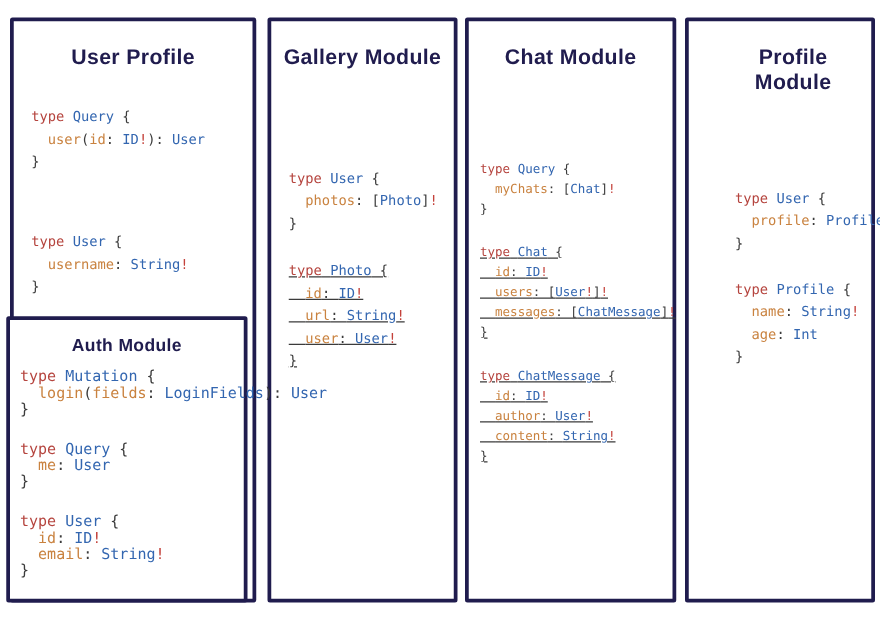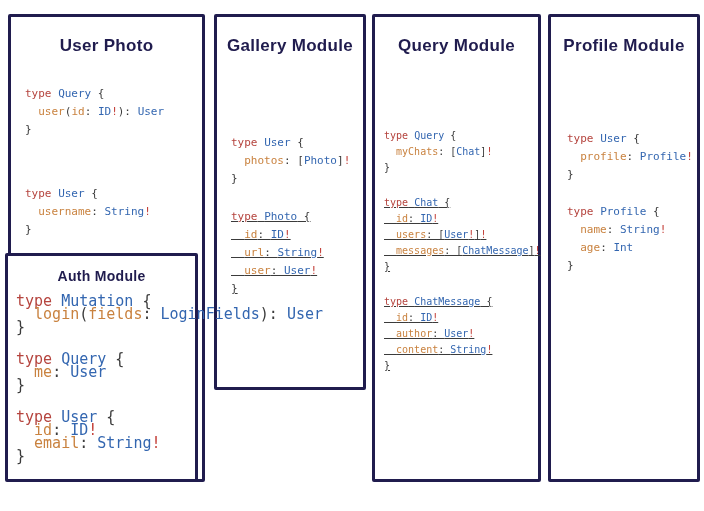--- a/index.html
+++ b/index.html
@@ -9,68 +9,68 @@
   html,body{margin:0;padding:0;}
   body{
     width:704px;height:511px;background:var(--bg);position:relative;
     font-family:"Liberation Sans",sans-serif;overflow:hidden;
   }
   .panel{
     position:absolute;border:3px solid var(--navy);background:#fff;
     border-radius:2px;box-sizing:border-box;
   }
   #p1{left:8px;top:14px;width:197px;height:468px;}
-  #p2{left:214px;top:14px;width:152px;height:376px;}
+  #p2{left:214px;top:14px;width:152px;height:468px;}
   #p3{left:372px;top:14px;width:169px;height:468px;}
-  #p4{left:548px;top:14px;width:152px;height:468px;}
+  #p4{left:548px;top:14px;width:152px;height:468px;padding-left:21px;}
   #auth{left:5px;top:253px;width:193px;height:229px;z-index:2;}
   .title{
     text-align:center;font-weight:bold;color:var(--navy);
     font-size:17px;line-height:20px;margin:19px 2px 0 2px;letter-spacing:.3px;
   }
   #auth .title{font-size:14px;line-height:17px;margin-top:12px;}
   .code{
     font-family:"DejaVu Sans Mono","Liberation Mono",monospace;
     white-space:pre;color:var(--punct);
   }
   #p1 > .code{margin-top:29px;padding-left:14px;font-size:11px;line-height:18px;}
   #p1 .block + .block{margin-top:46px;}
   #p2 > .code{margin-top:78px;padding-left:14px;font-size:11px;line-height:18px;}
   #p2 .block + .block{margin-top:20px;text-decoration:underline;}
   #p3 > .code{margin-top:72px;padding-left:9px;font-size:10px;line-height:16px;}
   #p3 .block + .block{margin-top:19px;text-decoration:underline;}
   #p4 > .code{margin-top:74px;padding-left:16px;font-size:11px;line-height:18px;}
   #p4 .block + .block{margin-top:19px;}
-  #auth > .code{margin-top:10px;padding-left:8px;font-size:15px;line-height:13px;}
+  #auth > .code{margin-top:10px;padding-left:8px;font-size:12px;line-height:13px;}
   #auth .block + .block{margin-top:19px;}
   .tok-kw{color:var(--keyword);}
   .tok-ty{color:var(--type);}
   .tok-fl{color:var(--field);}
   .tok-pn{color:var(--punct);}
   .tok-bg{color:var(--bang);}
 </style>
 </head>
 <body>
 
 <div id="p1" class="panel">
-  <div class="title">User Photo</div>
+  <div class="title">User Profile</div>
   <div class="code"><div class="block"><div class="line"><span class="tok-kw">type</span><span class="tok-pn"> </span><span class="tok-ty">Query</span><span class="tok-pn"> {</span></div><div class="line"><span class="tok-pn">  </span><span class="tok-fl">user</span><span class="tok-pn">(</span><span class="tok-fl">id</span><span class="tok-pn">: </span><span class="tok-ty">ID</span><span class="tok-bg">!</span><span class="tok-pn">): </span><span class="tok-ty">User</span></div><div class="line"><span class="tok-pn">}</span></div></div><div class="block"><div class="line"><span class="tok-kw">type</span><span class="tok-pn"> </span><span class="tok-ty">User</span><span class="tok-pn"> {</span></div><div class="line"><span class="tok-pn">  </span><span class="tok-fl">username</span><span class="tok-pn">: </span><span class="tok-ty">String</span><span class="tok-bg">!</span></div><div class="line"><span class="tok-pn">}</span></div></div></div>
 </div>
 
 <div id="auth" class="panel">
   <div class="title">Auth Module</div>
   <div class="code"><div class="block"><div class="line"><span class="tok-kw">type</span><span class="tok-pn"> </span><span class="tok-ty">Mutation</span><span class="tok-pn"> {</span></div><div class="line"><span class="tok-pn">  </span><span class="tok-fl">login</span><span class="tok-pn">(</span><span class="tok-fl">fields</span><span class="tok-pn">: </span><span class="tok-ty">LoginFields</span><span class="tok-pn">): </span><span class="tok-ty">User</span></div><div class="line"><span class="tok-pn">}</span></div></div><div class="block"><div class="line"><span class="tok-kw">type</span><span class="tok-pn"> </span><span class="tok-ty">Query</span><span class="tok-pn"> {</span></div><div class="line"><span class="tok-pn">  </span><span class="tok-fl">me</span><span class="tok-pn">: </span><span class="tok-ty">User</span></div><div class="line"><span class="tok-pn">}</span></div></div><div class="block"><div class="line"><span class="tok-kw">type</span><span class="tok-pn"> </span><span class="tok-ty">User</span><span class="tok-pn"> {</span></div><div class="line"><span class="tok-pn">  </span><span class="tok-fl">id</span><span class="tok-pn">: </span><span class="tok-ty">ID</span><span class="tok-bg">!</span></div><div class="line"><span class="tok-pn">  </span><span class="tok-fl">email</span><span class="tok-pn">: </span><span class="tok-ty">String</span><span class="tok-bg">!</span></div><div class="line"><span class="tok-pn">}</span></div></div></div>
 </div>
 
 <div id="p2" class="panel">
   <div class="title">Gallery Module</div>
   <div class="code"><div class="block"><div class="line"><span class="tok-kw">type</span><span class="tok-pn"> </span><span class="tok-ty">User</span><span class="tok-pn"> {</span></div><div class="line"><span class="tok-pn">  </span><span class="tok-fl">photos</span><span class="tok-pn">: [</span><span class="tok-ty">Photo</span><span class="tok-pn">]</span><span class="tok-bg">!</span></div><div class="line"><span class="tok-pn">}</span></div></div><div class="block"><div class="line"><span class="tok-kw">type</span><span class="tok-pn"> </span><span class="tok-ty">Photo</span><span class="tok-pn"> {</span></div><div class="line"><span class="tok-pn">  </span><span class="tok-fl">id</span><span class="tok-pn">: </span><span class="tok-ty">ID</span><span class="tok-bg">!</span></div><div class="line"><span class="tok-pn">  </span><span class="tok-fl">url</span><span class="tok-pn">: </span><span class="tok-ty">String</span><span class="tok-bg">!</span></div><div class="line"><span class="tok-pn">  </span><span class="tok-fl">user</span><span class="tok-pn">: </span><span class="tok-ty">User</span><span class="tok-bg">!</span></div><div class="line"><span class="tok-pn">}</span></div></div></div>
 </div>
 
 <div id="p3" class="panel">
-  <div class="title">Query Module</div>
+  <div class="title">Chat Module</div>
   <div class="code"><div class="block"><div class="line"><span class="tok-kw">type</span><span class="tok-pn"> </span><span class="tok-ty">Query</span><span class="tok-pn"> {</span></div><div class="line"><span class="tok-pn">  </span><span class="tok-fl">myChats</span><span class="tok-pn">: [</span><span class="tok-ty">Chat</span><span class="tok-pn">]</span><span class="tok-bg">!</span></div><div class="line"><span class="tok-pn">}</span></div></div><div class="block"><div class="line"><span class="tok-kw">type</span><span class="tok-pn"> </span><span class="tok-ty">Chat</span><span class="tok-pn"> {</span></div><div class="line"><span class="tok-pn">  </span><span class="tok-fl">id</span><span class="tok-pn">: </span><span class="tok-ty">ID</span><span class="tok-bg">!</span></div><div class="line"><span class="tok-pn">  </span><span class="tok-fl">users</span><span class="tok-pn">: [</span><span class="tok-ty">User</span><span class="tok-bg">!</span><span class="tok-pn">]</span><span class="tok-bg">!</span></div><div class="line"><span class="tok-pn">  </span><span class="tok-fl">messages</span><span class="tok-pn">: [</span><span class="tok-ty">ChatMessage</span><span class="tok-pn">]</span><span class="tok-bg">!</span></div><div class="line"><span class="tok-pn">}</span></div></div><div class="block"><div class="line"><span class="tok-kw">type</span><span class="tok-pn"> </span><span class="tok-ty">ChatMessage</span><span class="tok-pn"> {</span></div><div class="line"><span class="tok-pn">  </span><span class="tok-fl">id</span><span class="tok-pn">: </span><span class="tok-ty">ID</span><span class="tok-bg">!</span></div><div class="line"><span class="tok-pn">  </span><span class="tok-fl">author</span><span class="tok-pn">: </span><span class="tok-ty">User</span><span class="tok-bg">!</span></div><div class="line"><span class="tok-pn">  </span><span class="tok-fl">content</span><span class="tok-pn">: </span><span class="tok-ty">String</span><span class="tok-bg">!</span></div><div class="line"><span class="tok-pn">}</span></div></div></div>
 </div>
 
 <div id="p4" class="panel">
   <div class="title">Profile Module</div>
   <div class="code"><div class="block"><div class="line"><span class="tok-kw">type</span><span class="tok-pn"> </span><span class="tok-ty">User</span><span class="tok-pn"> {</span></div><div class="line"><span class="tok-pn">  </span><span class="tok-fl">profile</span><span class="tok-pn">: </span><span class="tok-ty">Profile</span><span class="tok-bg">!</span></div><div class="line"><span class="tok-pn">}</span></div></div><div class="block"><div class="line"><span class="tok-kw">type</span><span class="tok-pn"> </span><span class="tok-ty">Profile</span><span class="tok-pn"> {</span></div><div class="line"><span class="tok-pn">  </span><span class="tok-fl">name</span><span class="tok-pn">: </span><span class="tok-ty">String</span><span class="tok-bg">!</span></div><div class="line"><span class="tok-pn">  </span><span class="tok-fl">age</span><span class="tok-pn">: </span><span class="tok-ty">Int</span></div><div class="line"><span class="tok-pn">}</span></div></div></div>
 </div>
 
 </body></html>

